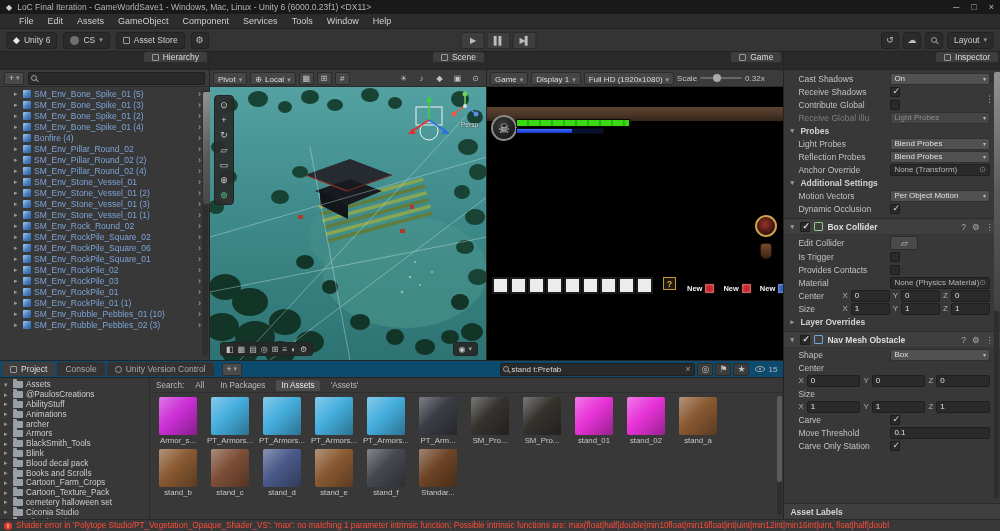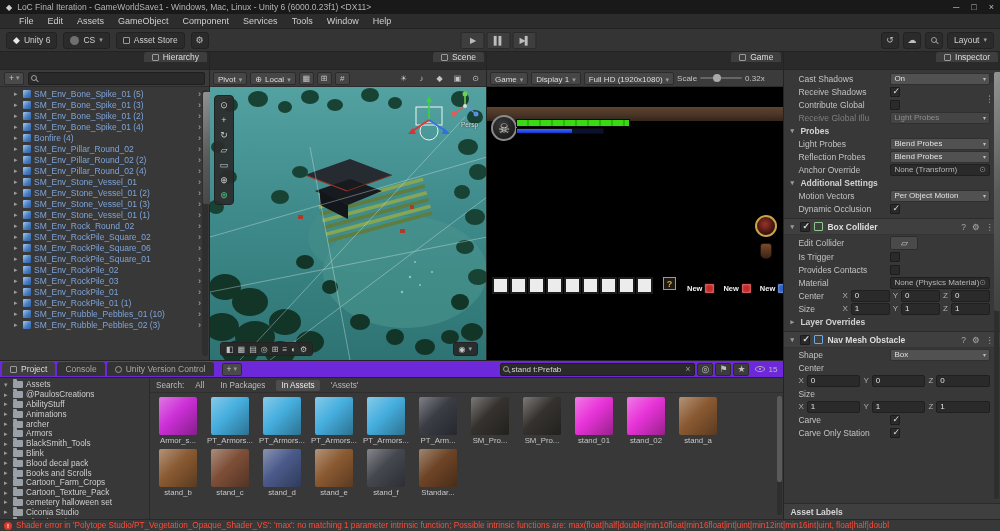--- a/index.html
+++ b/index.html
@@ -115,21 +115,21 @@
   .vec { display:flex; align-items:center; gap:3px; flex:1; min-width:0; }
   .axis { color:#b0b0b0; font-size:8px; }
   .numfield { flex:1; min-width:0; height:12px; background:#2a2a2a; border:1px solid #1f1f1f; border-radius:2px; font-size:8px; color:#e0e0e0; padding:0 3px; display:flex; align-items:center; }
   .ec-btn { width:28px; height:14px; background:#4a4a4a; border:1px solid #2d2d2d; border-radius:2px; color:#c5c5c5; font-size:9px; display:flex; align-items:center; justify-content:center; }
   .asset-labels { margin-top:auto; height:16px; background:#3f3f3f; border-top:1px solid #2b2b2b; display:flex; align-items:center; padding:0 6px; font-weight:bold; font-size:8.5px; color:#d5d5d5; }
   .ins-scroll { position:absolute; right:1px; top:2px; bottom:20px; width:5px; background:#2e2e2e; border-radius:2px; }
   .ins-scroll .thumb { position:absolute; left:0; right:0; top:0; height:56%; background:#5a5a5a; border-radius:2px; }
 
   
   .project { flex:1; border-top:1px solid #242424; display:flex; flex-direction:column; overflow:hidden; }
-  .proj-top { height:17px; background:#6d28d9; border-bottom:1px solid #242424; display:flex; align-items:center; gap:2px; padding:0 2px; }
+  .proj-top { height:17px; background:#0c4a6e; border-bottom:1px solid #242424; display:flex; align-items:center; gap:2px; padding:0 2px; }
   .proj-top .tab { height:14px; }
   .proj-search { flex:0 0 195px; margin-left:auto; }
   .icon-btn { width:16px; height:13px; display:flex; align-items:center; justify-content:center; color:#bdbdbd; font-size:9px; background:#3c3c3c; border:1px solid #2a2a2a; border-radius:2px; }
   .eye-count { display:flex; align-items:center; gap:3px; color:#bdbdbd; font-size:8px; padding:0 4px; }
   .eye-icon { width:10px; height:6px; border:1px solid #aaa; border-radius:50%; position:relative; }
   .eye-icon::after { content:""; position:absolute; left:3px; top:1px; width:2px; height:2px; background:#aaa; border-radius:50%; }
   .pcontent { flex:1; display:flex; overflow:hidden; }
   .ptree { width:150px; border-right:1px solid #2a2a2a; overflow:hidden; padding-top:2px; }
   .frow { height:9.8px; display:flex; align-items:center; gap:3px; padding:0 4px; white-space:nowrap; }
   .frow.child { padding-left:4px; }
@@ -1035,20 +1035,24 @@
             <div class="numfield">1</div>
           <span class="axis">Z</span>
             <div class="numfield">1</div>
       </div>
         </div>
       <div class="irow">
           <span class="ilabel">Carve</span>
         <span class="cb checked"></span>
         </div>
       <div class="irow">
+          <span class="ilabel">Move Threshold</span>
+        <div class="numfield">0.1</div>
+        </div>
+      <div class="irow">
           <span class="ilabel">Carve Only Station</span>
         <span class="cb checked"></span>
         </div>
 
       <div class="asset-labels">Asset Labels</div>
       <div class="ins-scroll">
           <div class="thumb"></div>
         </div>
     </div>
   </div>

